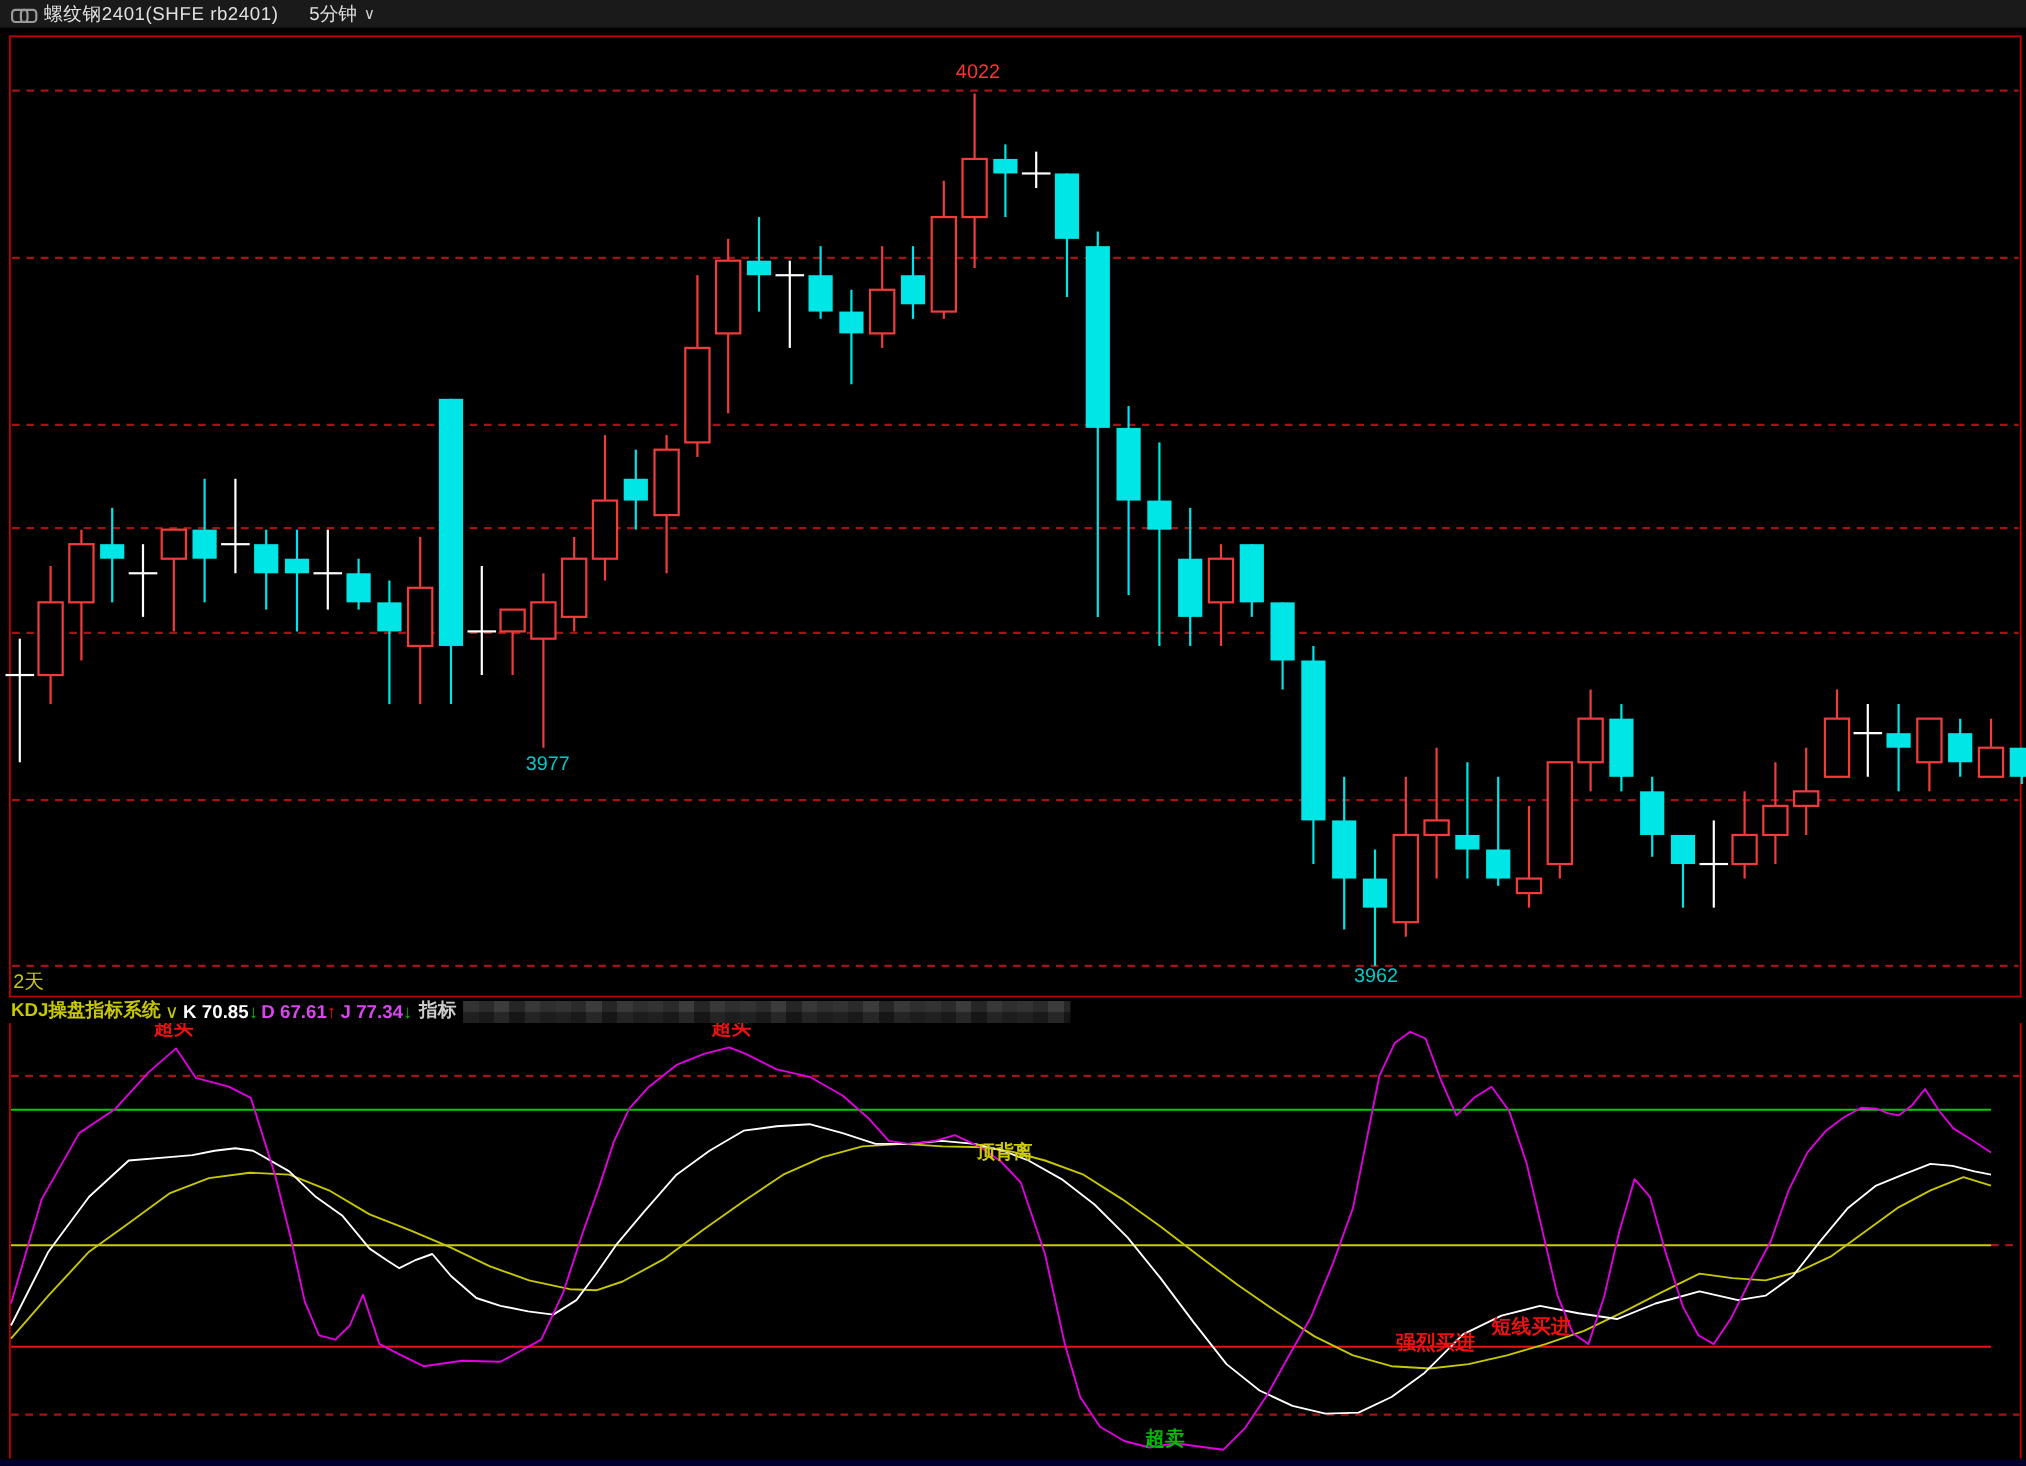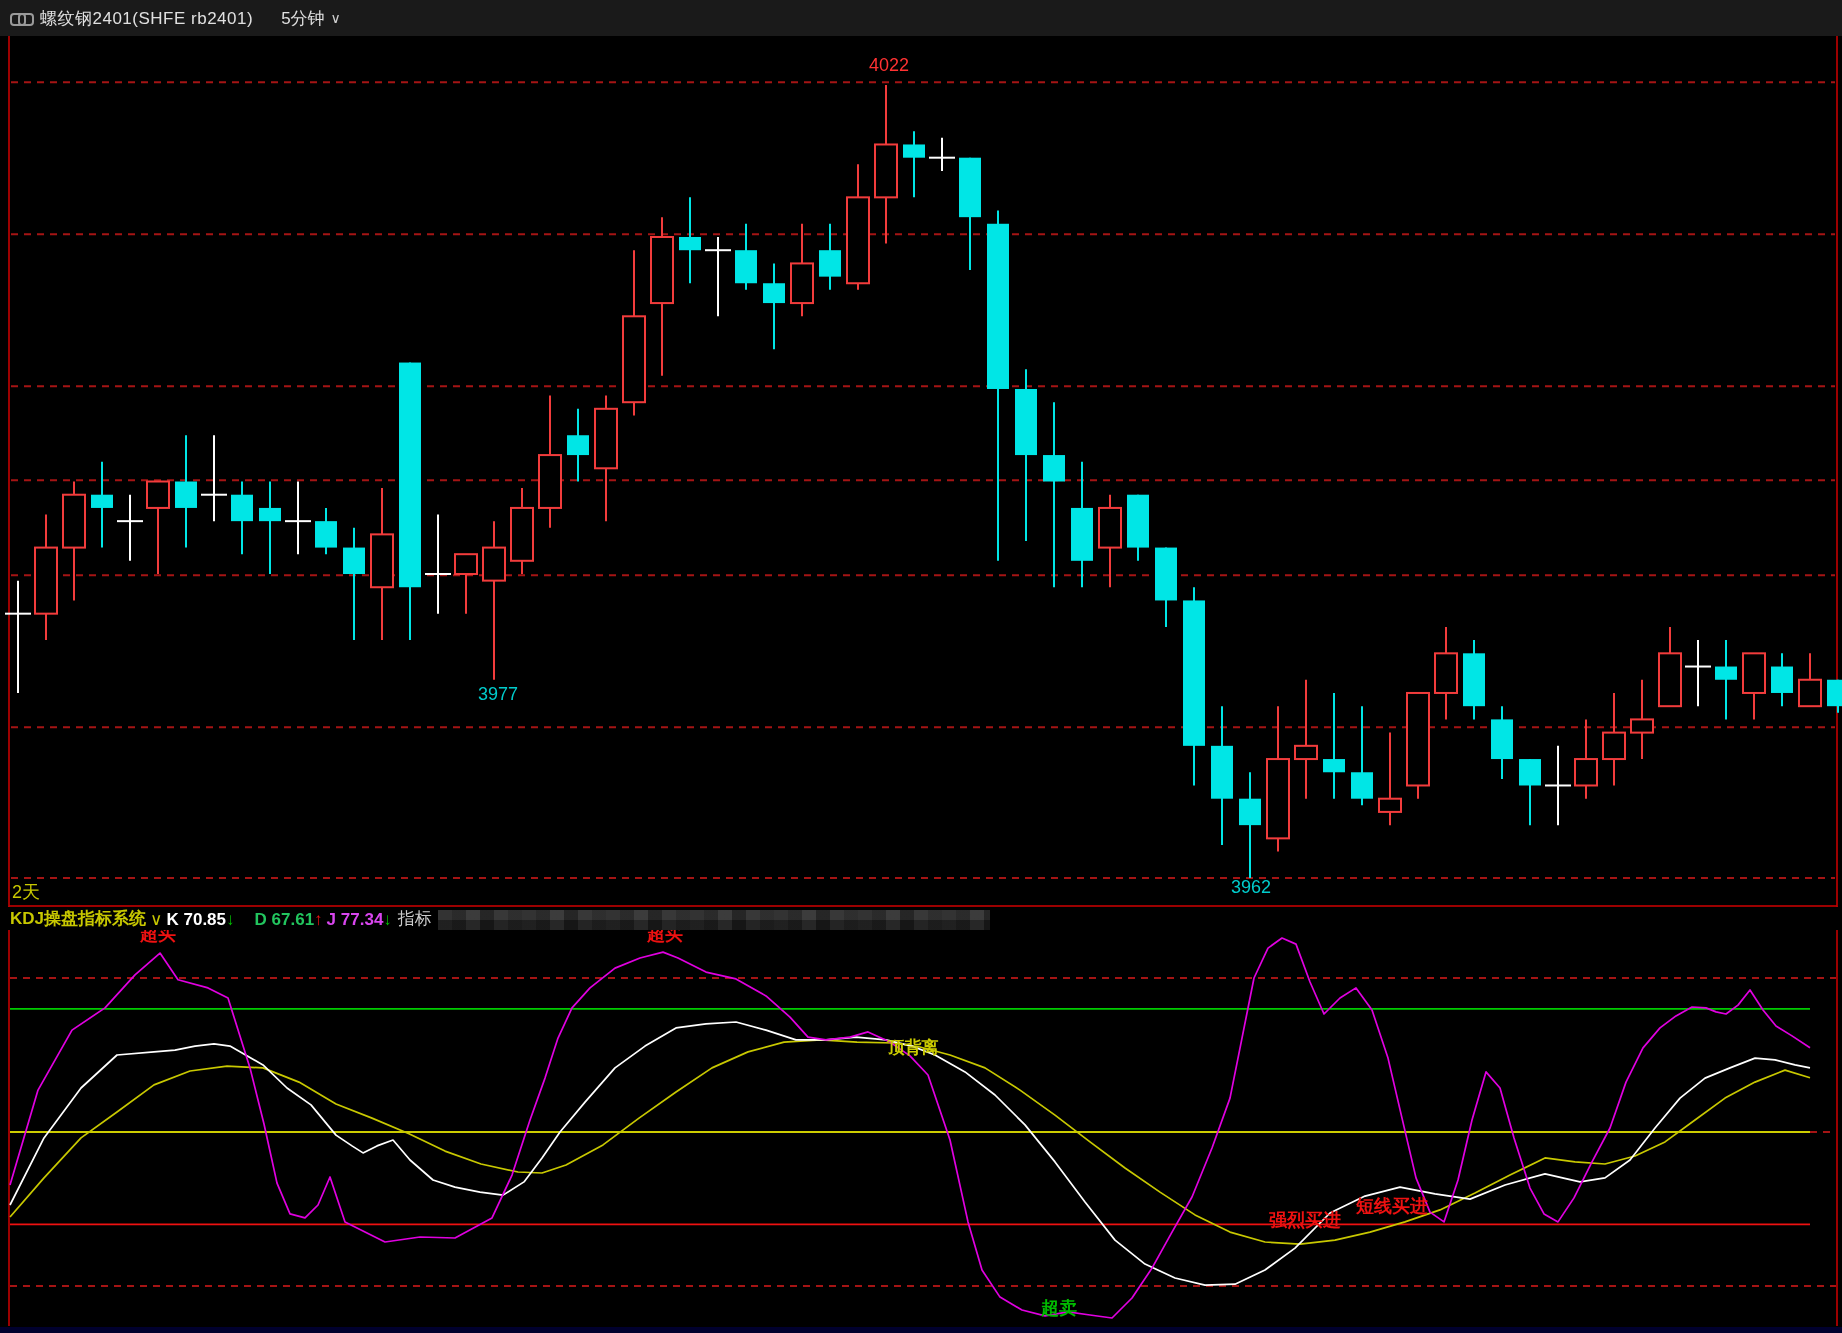--- a/index.html
+++ b/index.html
@@ -1,18 +1,18 @@
 <!DOCTYPE html>
 <html><head>
 <meta charset="utf-8">
 <style>
   html,body{margin:0;padding:0;background:#000;}
   .screen{position:relative;width:1842px;height:1333px;background:#000;overflow:hidden;
           font-family:"Liberation Sans","DejaVu Sans",sans-serif;}
-  .titlebar{position:absolute;left:0;top:0;width:1842px;height:36px;background:#1a1a1a;
+  .titlebar{position:absolute;left:0;top:0;width:1842px;height:25px;background:#1a1a1a;
             display:flex;align-items:center;color:#e0e0e0;font-size:17px;}
   .link-icon{display:inline-block;position:relative;width:22px;height:12px;margin:0 8px 0 10px;}
   .link-icon span{position:absolute;top:1px;width:12px;height:9px;border:2px solid #9a9a9a;border-radius:4px;}
   .link-icon span:first-child{left:0;}
   .link-icon span:last-child{left:8px;}
   .tb-instrument{letter-spacing:.5px;cursor:default;}
   .tb-tf{margin-left:28px;text-align:right;}
   .chev{margin-left:6px;color:#cfcfcf;font-size:14px;}
   svg{position:absolute;left:0;top:0;}
   .kdjbar{position:absolute;left:0;top:907px;width:1842px;height:23px;background:#000;
@@ -360,22 +360,22 @@
     <span class="tb-instrument">螺纹钢2401(SHFE rb2401)</span>
     <span class="tb-tf">5分钟</span>
     <span class="chev">∨</span>
   </div>
 
   <div class="kdjbar">
     <span class="sp" id="kdj-name" style="margin-left: 10px; color: rgb(200, 200, 0);">KDJ操盘指标系统</span>
     <span id="kdj-chev" style="margin-left: 4px; font-weight: 400; color: rgb(200, 200, 0);">∨</span>
     <span class="sp" id="k-label" style="color: rgb(255, 255, 255);"><span>K</span>&nbsp;<span>70.85</span></span>
     <span id="k-arrow" style="color: rgb(0, 192, 0);">↓</span>
-    <span class="sp" id="d-label" style="margin-left: 20px; color: #22c55e;"><span>D</span>&nbsp;<span>67.61</span></span>
+    <span class="sp" id="d-label" style="margin-left: 3px; color: #d946ef;"><span>D</span>&nbsp;<span>67.61</span></span>
     <span id="d-arrow" style="color: rgb(238, 17, 17);">↑</span>
     <span class="sp" id="j-label" style="margin-left: 4px; color: #d946ef;"><span>J</span>&nbsp;<span>77.34</span></span>
     <span id="j-arrow" style="color: rgb(0, 192, 0);">↓</span>
-    <span id="suffix" style="margin-left: 6px; font-weight: 400; color: rgb(204, 204, 204);">指标</span>
+    <span id="suffix" style="margin-left: 6px; font-weight: 700; color: rgb(204, 204, 204);">指标</span>
     <span class="mosaic"></span>
   </div>
 
   <div class="bottomstrip"></div>
 </div>
 
 </body></html>

